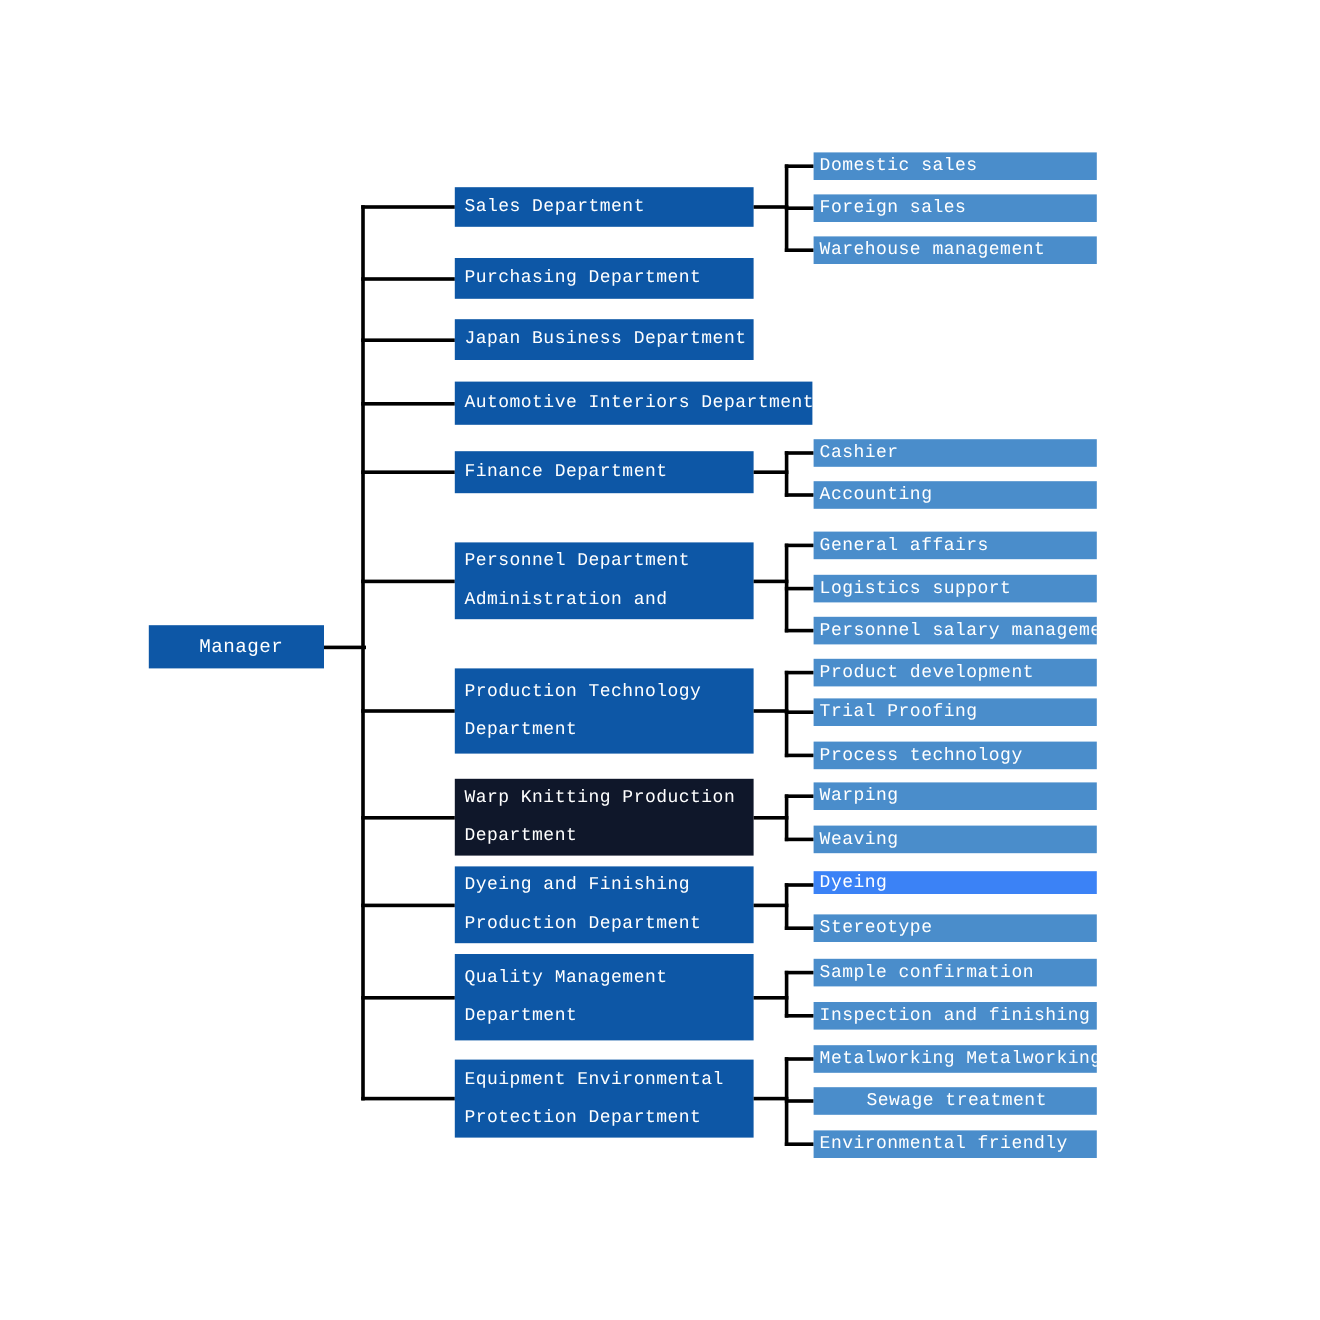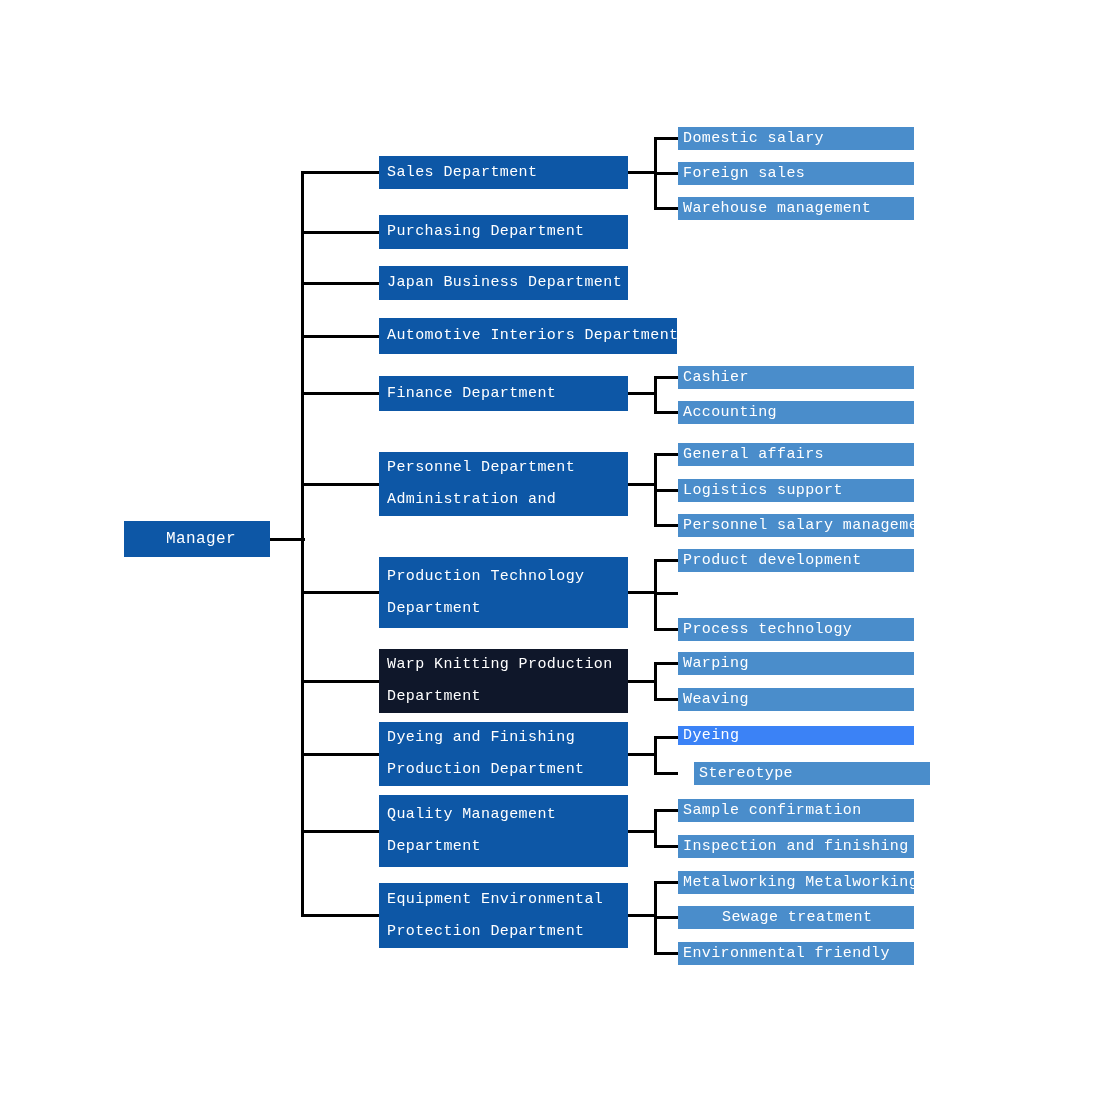--- a/index.html
+++ b/index.html
@@ -66,21 +66,21 @@
 <div class="hline" style="left: 270px; top: 537.5px; width: 35px; height: 3px; background: rgb(0, 0, 0);"></div>
     <div class="vline" style="left: 301px; top: 171px; width: 3px; height: 746px; background: rgb(0, 0, 0);"></div>
     <div class="hline" style="left: 301px; top: 171px; width: 78px; height: 3px; background: rgb(0, 0, 0);"></div>
     <div class="box dept" style="left: 379px; top: 156px; width: 249px; height: 33px; background: rgb(13, 87, 166);">
       <div class="ln">Sales Department</div>
     </div>
     <div class="hline" style="left: 628px; top: 171px; width: 29px; height: 3px; background: rgb(0, 0, 0);"></div>
     <div class="vline" style="left: 654px; top: 137px; width: 3px; height: 73px; background: rgb(0, 0, 0);"></div>
     <div class="hline" style="left: 654px; top: 137px; width: 24px; height: 3px; background: rgb(0, 0, 0);"></div>
     <div class="box child" style="left: 678px; top: 127px; width: 236px; height: 23px; background: rgb(74, 141, 203);">
-      <span>Domestic salary</span>
+      <span>Domestic sales</span>
     </div>
     <div class="hline" style="left: 654px; top: 172px; width: 24px; height: 3px; background: rgb(0, 0, 0);"></div>
     <div class="box child" style="left: 678px; top: 162px; width: 236px; height: 23px; background: rgb(74, 141, 203);">
       <span>Foreign sales</span>
     </div>
     <div class="hline" style="left: 654px; top: 207px; width: 24px; height: 3px; background: rgb(0, 0, 0);"></div>
     <div class="box child" style="left: 678px; top: 197px; width: 236px; height: 23px; background: rgb(74, 141, 203);">
       <span>Warehouse management</span>
     </div>
     <div class="hline" style="left: 301px; top: 230.5px; width: 78px; height: 3px; background: rgb(0, 0, 0);"></div>
@@ -133,20 +133,23 @@
       <div class="ln">Production Technology</div>
       <div class="ln">Department</div>
     </div>
     <div class="hline" style="left: 628px; top: 591px; width: 29px; height: 3px; background: rgb(0, 0, 0);"></div>
     <div class="vline" style="left: 654px; top: 559px; width: 3px; height: 72px; background: rgb(0, 0, 0);"></div>
     <div class="hline" style="left: 654px; top: 559px; width: 24px; height: 3px; background: rgb(0, 0, 0);"></div>
     <div class="box child" style="left: 678px; top: 549px; width: 236px; height: 23px; background: rgb(74, 141, 203);">
       <span>Product development</span>
     </div>
     <div class="hline" style="left: 654px; top: 592px; width: 24px; height: 3px; background: rgb(0, 0, 0);"></div>
+    <div class="box child" style="left: 678px; top: 582px; width: 236px; height: 23px; background: rgb(74, 141, 203);">
+      <span>Trial Proofing</span>
+    </div>
     <div class="hline" style="left: 654px; top: 628px; width: 24px; height: 3px; background: rgb(0, 0, 0);"></div>
     <div class="box child" style="left: 678px; top: 618px; width: 236px; height: 23px; background: rgb(74, 141, 203);">
       <span>Process technology</span>
     </div>
     <div class="hline" style="left: 301px; top: 679.5px; width: 78px; height: 3px; background: rgb(0, 0, 0);"></div>
     <div class="box dept" style="left: 379px; top: 649px; width: 249px; height: 64px; background: #0f172a;">
       <div class="ln">Warp Knitting Production</div>
       <div class="ln">Department</div>
     </div>
     <div class="hline" style="left: 628px; top: 679.5px; width: 29px; height: 3px; background: rgb(0, 0, 0);"></div>
@@ -164,21 +167,21 @@
       <div class="ln">Dyeing and Finishing</div>
       <div class="ln">Production Department</div>
     </div>
     <div class="hline" style="left: 628px; top: 752.5px; width: 29px; height: 3px; background: rgb(0, 0, 0);"></div>
     <div class="vline" style="left: 654px; top: 736px; width: 3px; height: 39px; background: rgb(0, 0, 0);"></div>
     <div class="hline" style="left: 654px; top: 736px; width: 24px; height: 3px; background: rgb(0, 0, 0);"></div>
     <div class="box child" style="left: 678px; top: 726px; width: 236px; height: 19px; background: #3b82f6;">
       <span>Dyeing</span>
     </div>
     <div class="hline" style="left: 654px; top: 772px; width: 24px; height: 3px; background: rgb(0, 0, 0);"></div>
-    <div class="box child" style="left: 678px; top: 762px; width: 236px; height: 23px; background: rgb(74, 141, 203); margin-left: 16px;">
+    <div class="box child" style="left: 678px; top: 762px; width: 236px; height: 23px; background: rgb(74, 141, 203);">
       <span>Stereotype</span>
     </div>
     <div class="hline" style="left: 301px; top: 829.5px; width: 78px; height: 3px; background: rgb(0, 0, 0);"></div>
     <div class="box dept" style="left: 379px; top: 795px; width: 249px; height: 72px; background: rgb(13, 87, 166);">
       <div class="ln">Quality Management</div>
       <div class="ln">Department</div>
     </div>
     <div class="hline" style="left: 628px; top: 829.5px; width: 29px; height: 3px; background: rgb(0, 0, 0);"></div>
     <div class="vline" style="left: 654px; top: 809px; width: 3px; height: 39px; background: rgb(0, 0, 0);"></div>
     <div class="hline" style="left: 654px; top: 809px; width: 24px; height: 3px; background: rgb(0, 0, 0);"></div>

